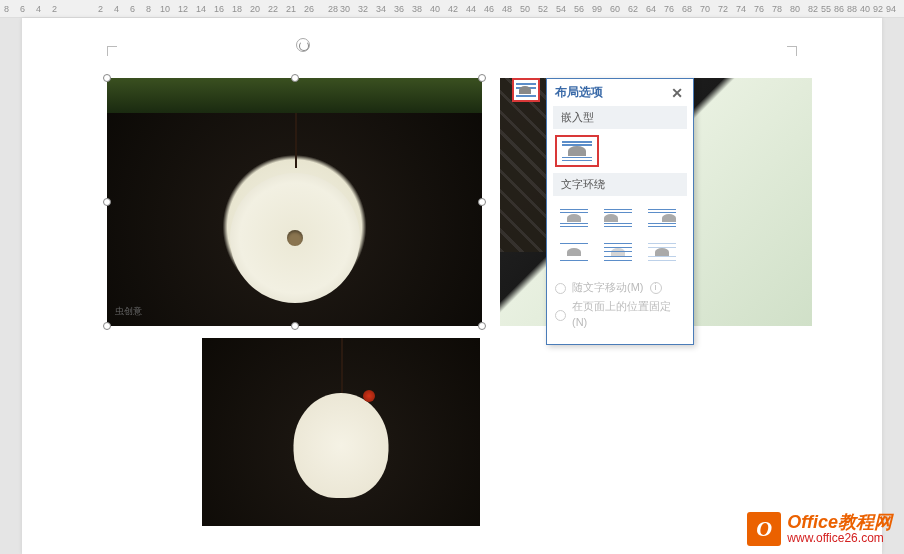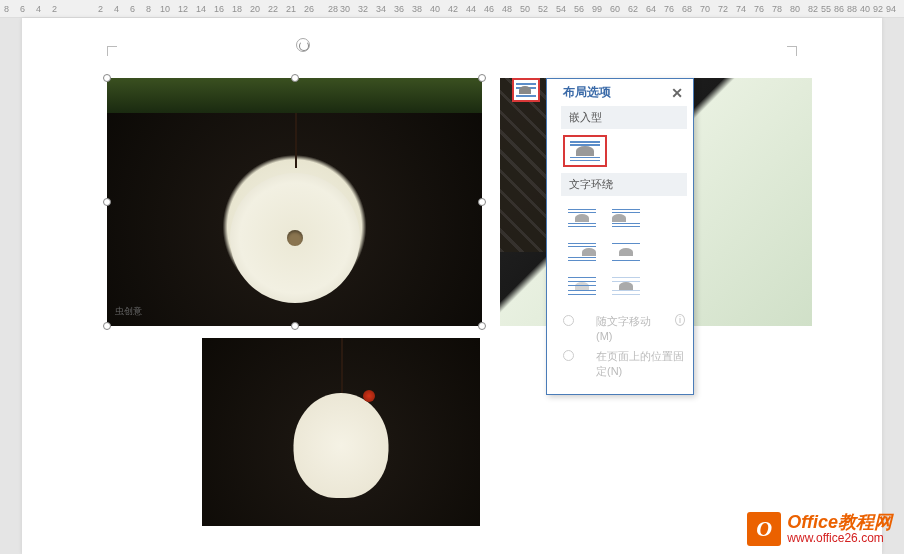--- a/index.html
+++ b/index.html
@@ -44,40 +44,40 @@
     
     .img3-wrap { position: absolute; top: 60px; left: 478px; width: 312px; height: 248px; overflow:hidden; }
     .img3 { width: 100%; height: 100%; background: linear-gradient(135deg, #2a2a2a 0%, #1a1a1a 40%, #e8f0e0 42%, #d0e0c8 100%); position:relative; }
     .img3-pattern { position:absolute; top:0; left:0; width:60%; height:70%; background:repeating-linear-gradient(45deg, #3a3530 0px, #3a3530 3px, #252018 3px, #252018 14px), repeating-linear-gradient(-45deg, #3a3530 0px, #3a3530 3px, #252018 3px, #252018 14px); opacity:0.85; }
     
     .layout-icon-btn { position: absolute; top: 60px; left: 490px; width: 28px; height: 24px; background: #fff; border: 2.5px solid #d93838; display:flex; align-items:center; justify-content:center; }
     .layout-glyph { width: 20px; height: 14px; position: relative; }
     .layout-glyph::before { content:''; position:absolute; top:0; left:0; width:100%; height:2px; background:#5b8dc9; box-shadow: 0 4px 0 #5b8dc9, 0 12px 0 #5b8dc9; }
     .layout-glyph::after { content:''; position:absolute; top:3px; left:3px; width:12px; height:8px; background:#888; border-radius:50% 50% 0 0; }
     
-    .popup { position: absolute; top: 60px; left: 524px; width: 148px; background: #fff; border: 1.5px solid #4a7cb8; box-shadow: 2px 2px 6px rgba(0,0,0,0.2); z-index: 10; font-size: 12px; padding-left: 8px; }
+    .popup { position: absolute; top: 60px; left: 524px; width: 148px; background: #fff; border: 1.5px solid #4a7cb8; box-shadow: 2px 2px 6px rgba(0,0,0,0.2); z-index: 10; font-size: 12px; }
     .popup-header { display: flex; justify-content: space-between; align-items: center; padding: 5px 8px 3px 8px; color: #3a6aa8; font-weight: bold; }
     .popup-close { color: #666; cursor: pointer; font-size: 14px; padding: 0 2px; }
     .section-label { background: #eef1f4; color: #555; padding: 4px 8px; font-size: 11px; margin: 2px 6px; }
     
     .single-option { margin: 6px 8px; width: 44px; height: 32px; border: 2.5px solid #d93838; display: flex; align-items: center; justify-content: center; }
     .opt-glyph { width: 30px; height: 20px; position: relative; }
     .opt-glyph .line { position:absolute; left:0; width:100%; height:1.5px; background:#5b8dc9; }
     .opt-glyph .arc { position:absolute; top:5px; left:6px; width:18px; height:10px; background:#999; border-radius:50% 50% 0 0; }
     
     .option-grid { display: flex; flex-wrap: wrap; gap: 6px; padding: 6px 8px 4px 8px; }
     .opt-cell { width: 38px; height: 28px; display:flex; align-items:center; justify-content:center; cursor:pointer; }
     .mini-glyph { width: 28px; height: 18px; position:relative; }
     .mini-glyph .ml { position:absolute; left:0; width:100%; height:1px; background:#5b8dc9; }
     .mini-glyph .ma { position:absolute; top:5px; left:7px; width:14px; height:8px; background:#aaa; border-radius:50% 50% 0 0; }
     .mini-glyph.v2 .ma { left:0; }
     .mini-glyph.v3 .ma { left:14px; }
     
     .radio-group { padding: 6px 8px 10px 8px; }
-    .radio-row { display: flex; align-items: flex-start; gap: 22px; color: #bbb; font-size: 11px; margin: 4px 0; line-height: 1.4; }
+    .radio-row { display: flex; align-items: center; gap: 6px; color: #bbb; font-size: 11px; margin: 4px 0; line-height: 1.4; }
     .radio-circle { width: 11px; height: 11px; border: 1px solid #ccc; border-radius: 50%; flex-shrink: 0; margin-top: 1px; }
     
     .see-more { text-align: right; padding: 4px 10px 10px 10px; color: #2968b8; font-size: 11px; cursor: pointer; }
     
     .brand { position: absolute; bottom: 8px; right: 12px; display: flex; align-items: center; gap: 6px; }
     .brand-logo { width: 34px; height: 34px; background: #eb6100; display: flex; align-items: center; justify-content: center; color: #fff; font-size: 22px; font-weight: bold; font-style: italic; font-family: Georgia, serif; border-radius: 3px; }
     .brand-text { display: flex; flex-direction: column; line-height: 1.1; }
     .brand-title { font-size: 18px; color: #eb6100; font-weight: bold; font-style: italic; }
     .brand-url { font-size: 12px; color: #d42020; }
   </style>

